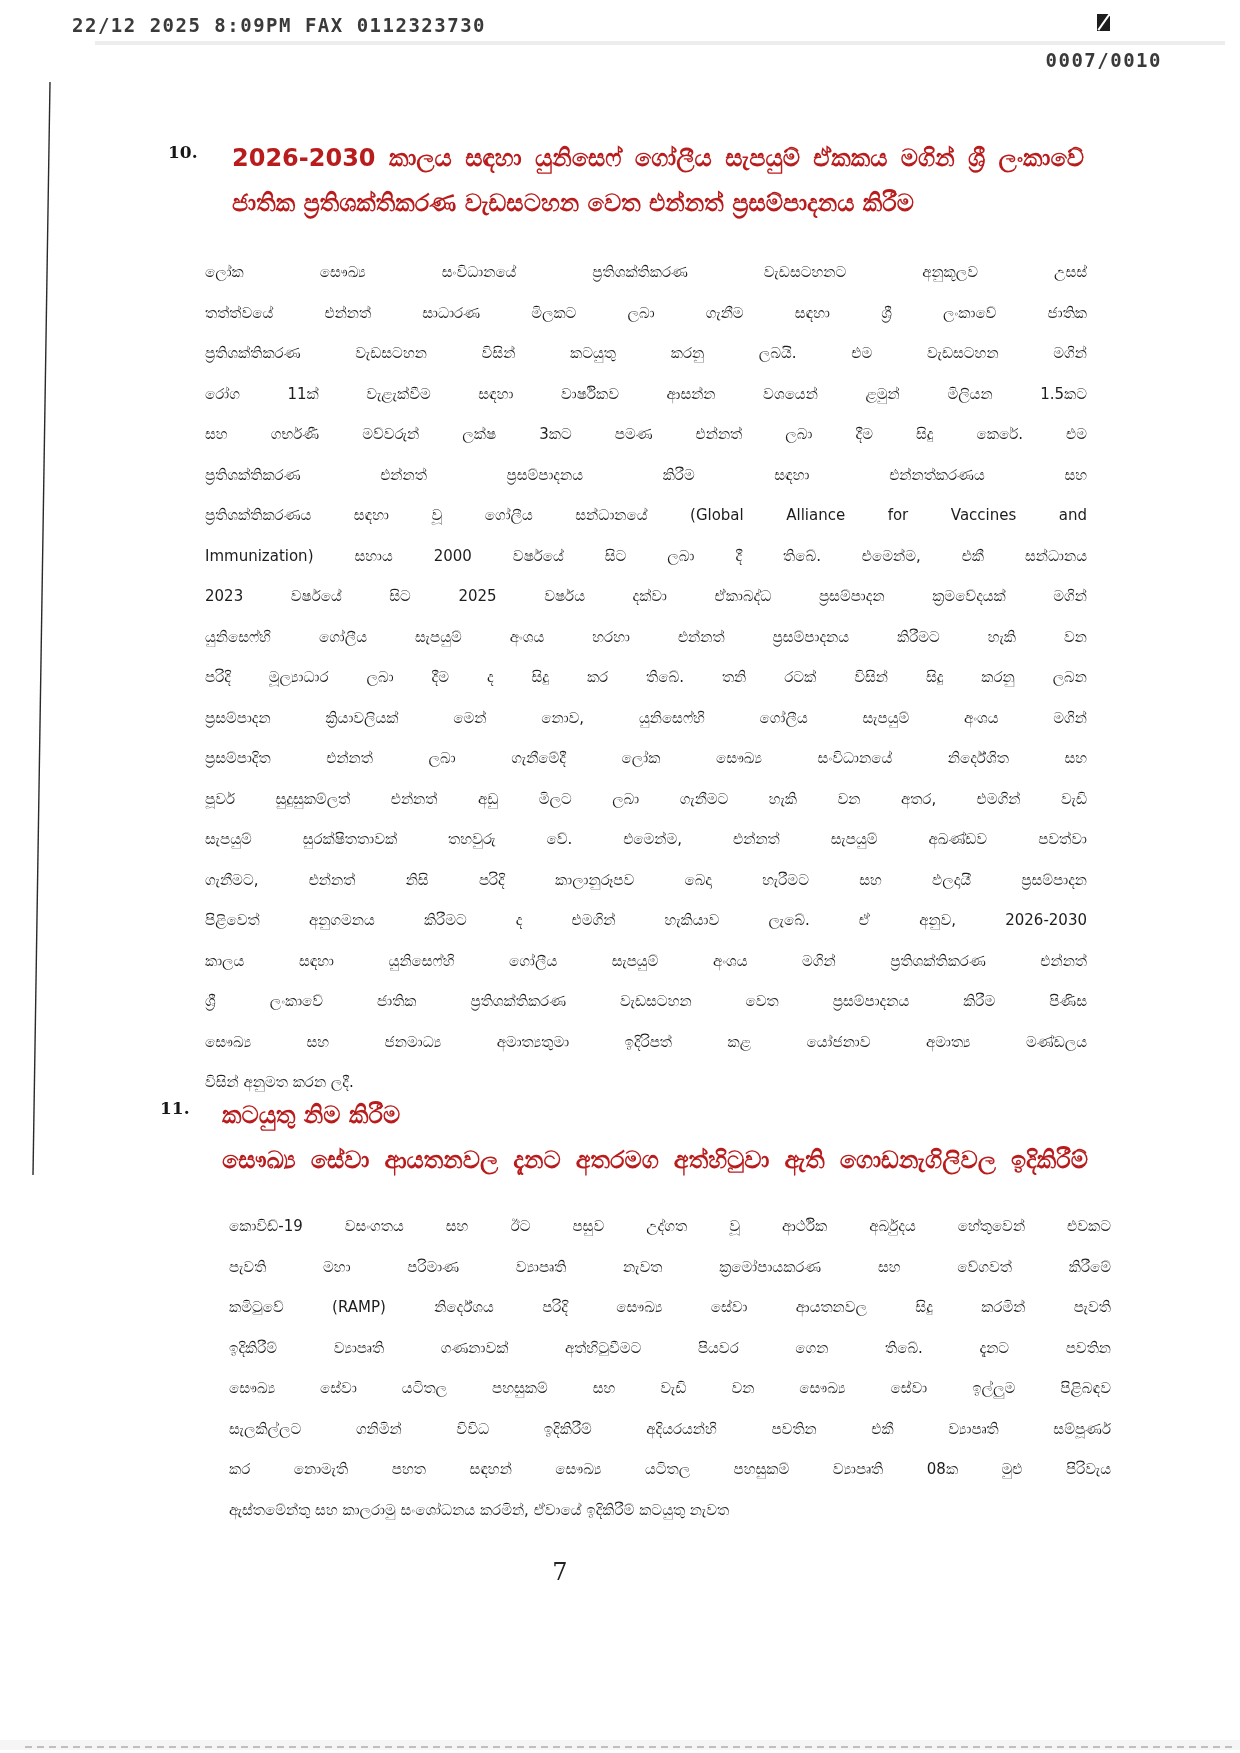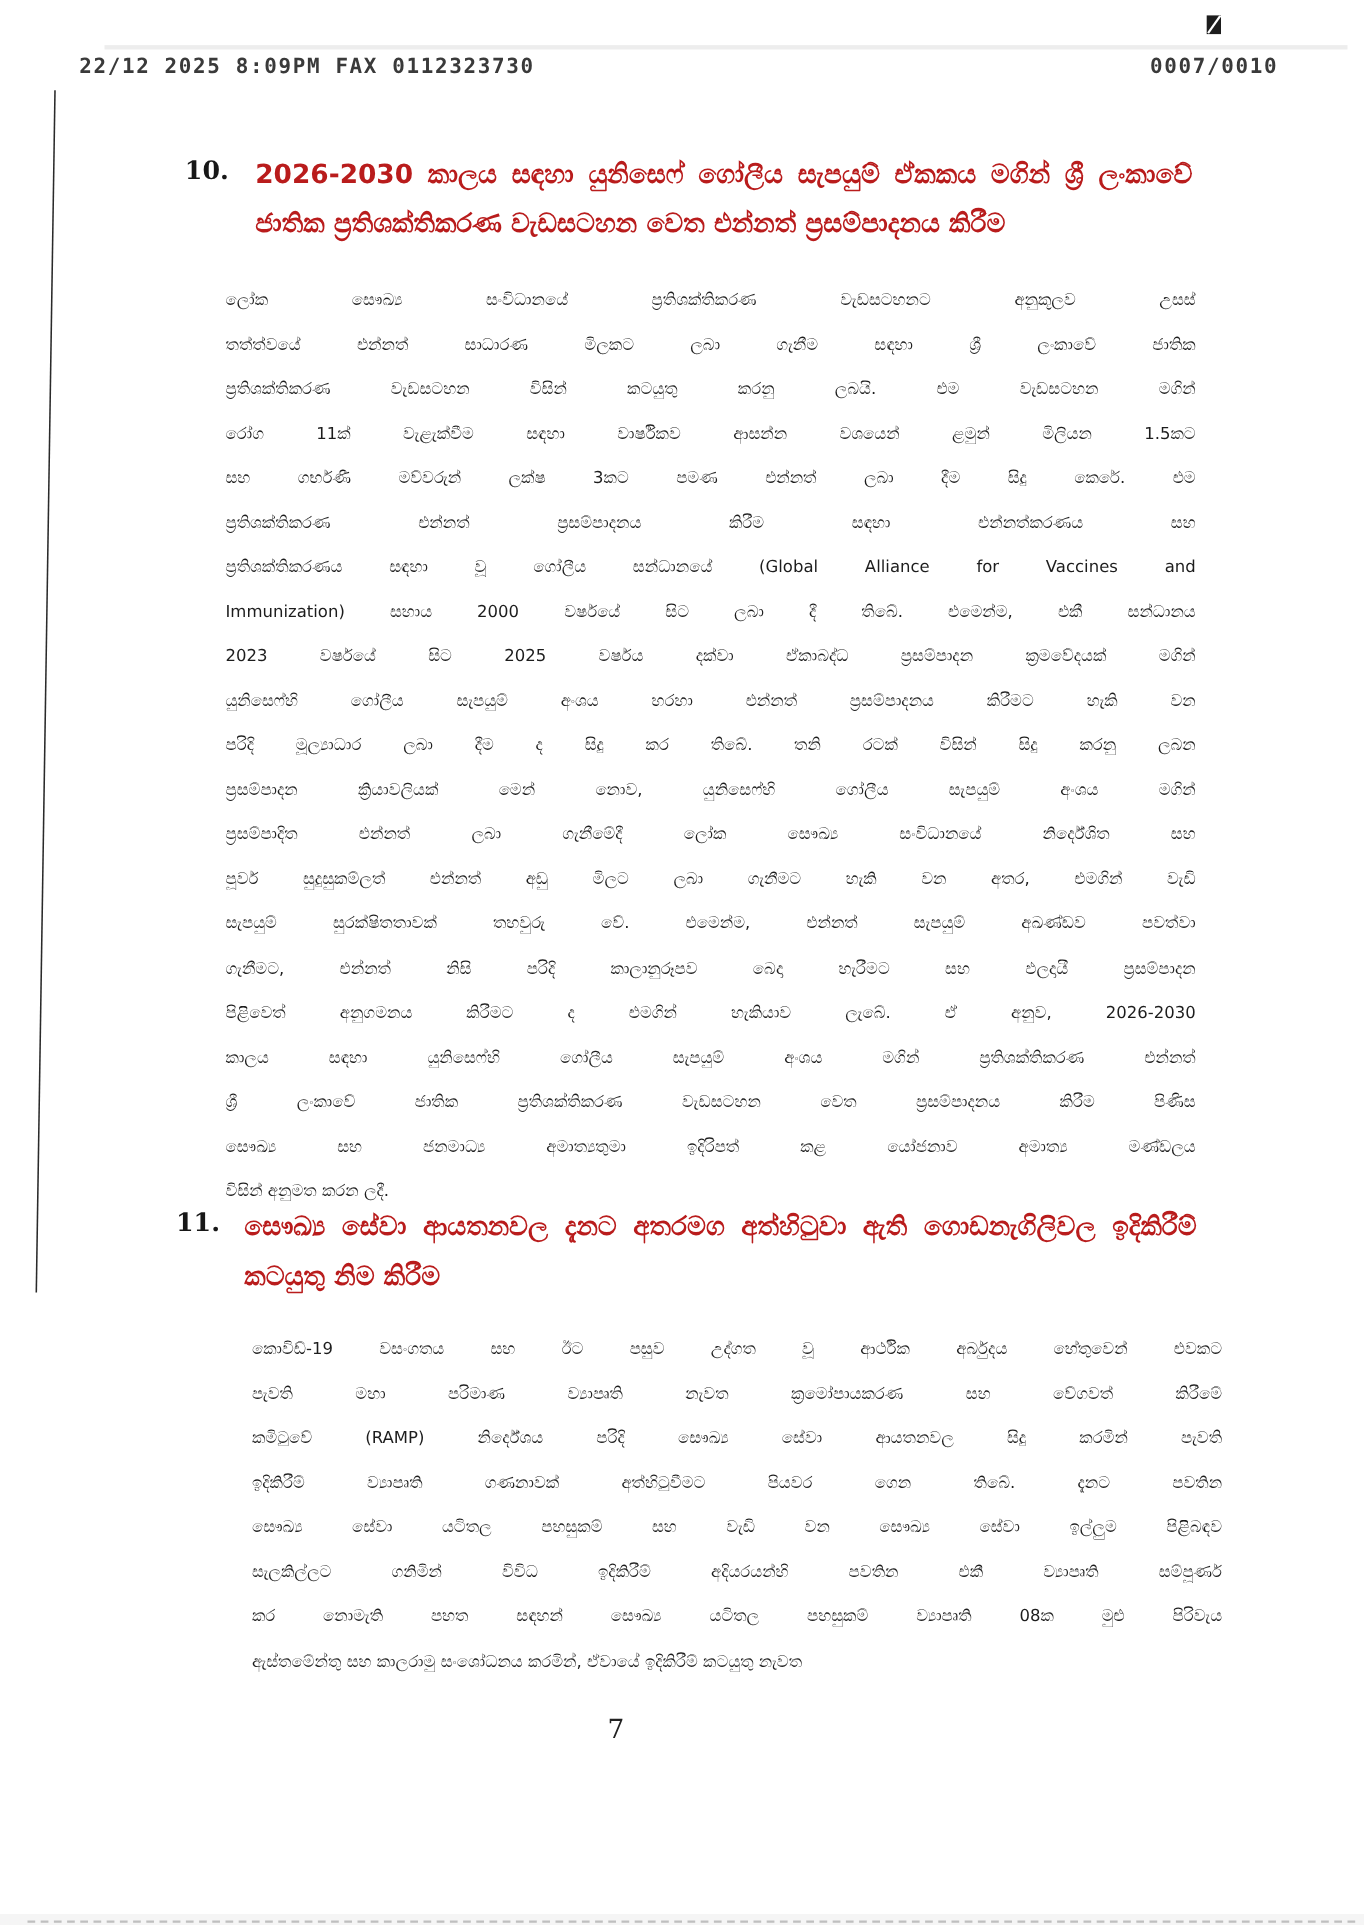--- a/index.html
+++ b/index.html
@@ -14,21 +14,21 @@
     color: #1c1c1c;
   }
   
   .fax-header {
     position: absolute;
     top: 14px;
     left: 0;
     width: 100%;
     display: flex;
     justify-content: space-between;
-    align-items: flex-end;
+    align-items: flex-start;
     padding: 0 78px 0 72px;
     font-family: "DejaVu Sans Mono", "Liberation Mono", monospace;
     font-size: 19px;
     font-weight: bold;
     letter-spacing: 1.5px;
     color: #3a3a3a;
   }
   .fax-right { display: flex; align-items: center; gap: 18px; flex-direction: column; }
   .page-icon {
     position: relative;
@@ -42,21 +42,21 @@
     left: -3px; top: 7px;
     width: 20px; height: 2px;
     background: #ffffff;
     transform: rotate(-55deg);
   }
   
   .artifacts { position: absolute; inset: 0; pointer-events: none; }
   
   .doc-item-number {
     position: absolute;
-    font-size: 23px;
+    font-size: 17px;
     font-weight: bold;
     font-family: "DejaVu Serif", "Liberation Serif", serif;
     color: #171717;
   }
   #num10 { left: 168px; top: 142px; }
   #num11 { left: 160px; top: 1098px; }
   .heading-block {
     position: absolute;
     font-weight: bold;
     font-size: 24px;
@@ -132,22 +132,22 @@
       <div class="tline">ගැනීමට, එන්නත් නිසි පරිදි කාලානුරූපව බෙදා හැරීමට සහ ඵලදායී ප්‍රසම්පාදන</div>
       <div class="tline">පිළිවෙත් අනුගමනය කිරීමට ද එමගින් හැකියාව ලැබේ. ඒ අනුව, 2026-2030</div>
       <div class="tline">කාලය සඳහා යුනිසෙෆ්හි ගෝලීය සැපයුම් අංශය මගින් ප්‍රතිශක්තිකරණ එන්නත්</div>
       <div class="tline">ශ්‍රී ලංකාවේ ජාතික ප්‍රතිශක්තිකරණ වැඩසටහන වෙත ප්‍රසම්පාදනය කිරීම පිණිස</div>
       <div class="tline">සෞඛ්‍ය සහ ජනමාධ්‍ය අමාත්‍යතුමා ඉදිරිපත් කළ යෝජනාව අමාත්‍ය මණ්ඩලය</div>
       <div class="tline tline-last">විසින් අනුමත කරන ලදී.</div>
     </div>
 
   <div class="doc-item-number" id="num11">11.</div>
   <div class="heading-block" id="heading11">
+      <div class="tline tline-last">කටයුතු නිම කිරීම</div>
       <div class="tline">සෞඛ්‍ය සේවා ආයතනවල දැනට අතරමග අත්හිටුවා ඇති ගොඩනැගිලිවල ඉදිකිරීම්</div>
-      <div class="tline tline-last">කටයුතු නිම කිරීම</div>
     </div>
   <div class="body-block" id="body11">
       <div class="tline">කොවිඩ්-19 වසංගතය සහ ඊට පසුව උද්ගත වූ ආර්ථික අර්බුදය හේතුවෙන් එවකට</div>
       <div class="tline">පැවති මහා පරිමාණ ව්‍යාපෘති නැවත ක්‍රමෝපායකරණ සහ වේගවත් කිරීමේ</div>
       <div class="tline">කමිටුවේ (RAMP) නිර්දේශය පරිදි සෞඛ්‍ය සේවා ආයතනවල සිදු කරමින් පැවති</div>
       <div class="tline">ඉදිකිරීම් ව්‍යාපෘති ගණනාවක් අත්හිටුවීමට පියවර ගෙන තිබේ. දැනට පවතින</div>
       <div class="tline">සෞඛ්‍ය සේවා යටිතල පහසුකම් සහ වැඩි වන සෞඛ්‍ය සේවා ඉල්ලුම පිළිබඳව</div>
       <div class="tline">සැලකිල්ලට ගනිමින් විවිධ ඉදිකිරීම් අදියරයන්හි පවතින එකී ව්‍යාපෘති සම්පූර්ණ</div>
       <div class="tline">කර නොමැති පහත සඳහන් සෞඛ්‍ය යටිතල පහසුකම් ව්‍යාපෘති 08ක මුළු පිරිවැය</div>
       <div class="tline tline-last">ඇස්තමේන්තු සහ කාලරාමු සංශෝධනය කරමින්, ඒවායේ ඉදිකිරීම් කටයුතු නැවත</div>

